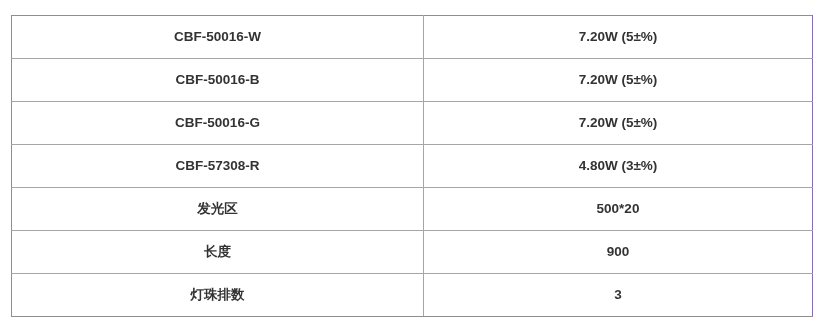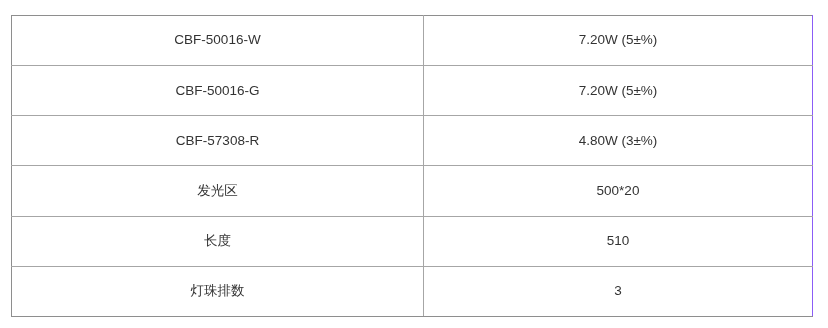--- a/index.html
+++ b/index.html
@@ -49,21 +49,21 @@
   }
 
   table.spec-table td {
     border: 1px solid #a6a6a6;
     text-align: center;
     vertical-align: middle;
     color: #333333;
     font-size: 13.5px;
     line-height: 1.2;
     padding: 0 6px;
-    font-weight: 400;
+    font-weight: 700;
     white-space: nowrap;
     overflow: hidden;
   }
 
   table.spec-table td.cell-name {
     border-left: 1px solid #8e8e8e;
   }
 
   table.spec-table td.cell-value {
     border-right: 1px solid #8b5cf6;
@@ -88,39 +88,43 @@
         <col class="col-name">
         <col class="col-value">
       </colgroup>
       <tbody>
 
         <tr>
           <td class="cell-name">CBF-50016-W</td>
           <td class="cell-value">7.20W (5±%)</td>
         </tr>
 
+        <tr>
+          <td class="cell-name">CBF-50016-B</td>
+          <td class="cell-value">7.20W (5±%)</td>
+        </tr>
 
         <tr>
           <td class="cell-name">CBF-50016-G</td>
           <td class="cell-value">7.20W (5±%)</td>
         </tr>
 
         <tr>
           <td class="cell-name">CBF-57308-R</td>
           <td class="cell-value">4.80W (3±%)</td>
         </tr>
 
         <tr>
           <td class="cell-name">发光区</td>
           <td class="cell-value">500*20</td>
         </tr>
 
         <tr>
           <td class="cell-name">长度</td>
-          <td class="cell-value">510</td>
+          <td class="cell-value">900</td>
         </tr>
 
 
 
         <tr>
           <td class="cell-name">灯珠排数</td>
           <td class="cell-value">3</td>
         </tr>
 
       </tbody>

